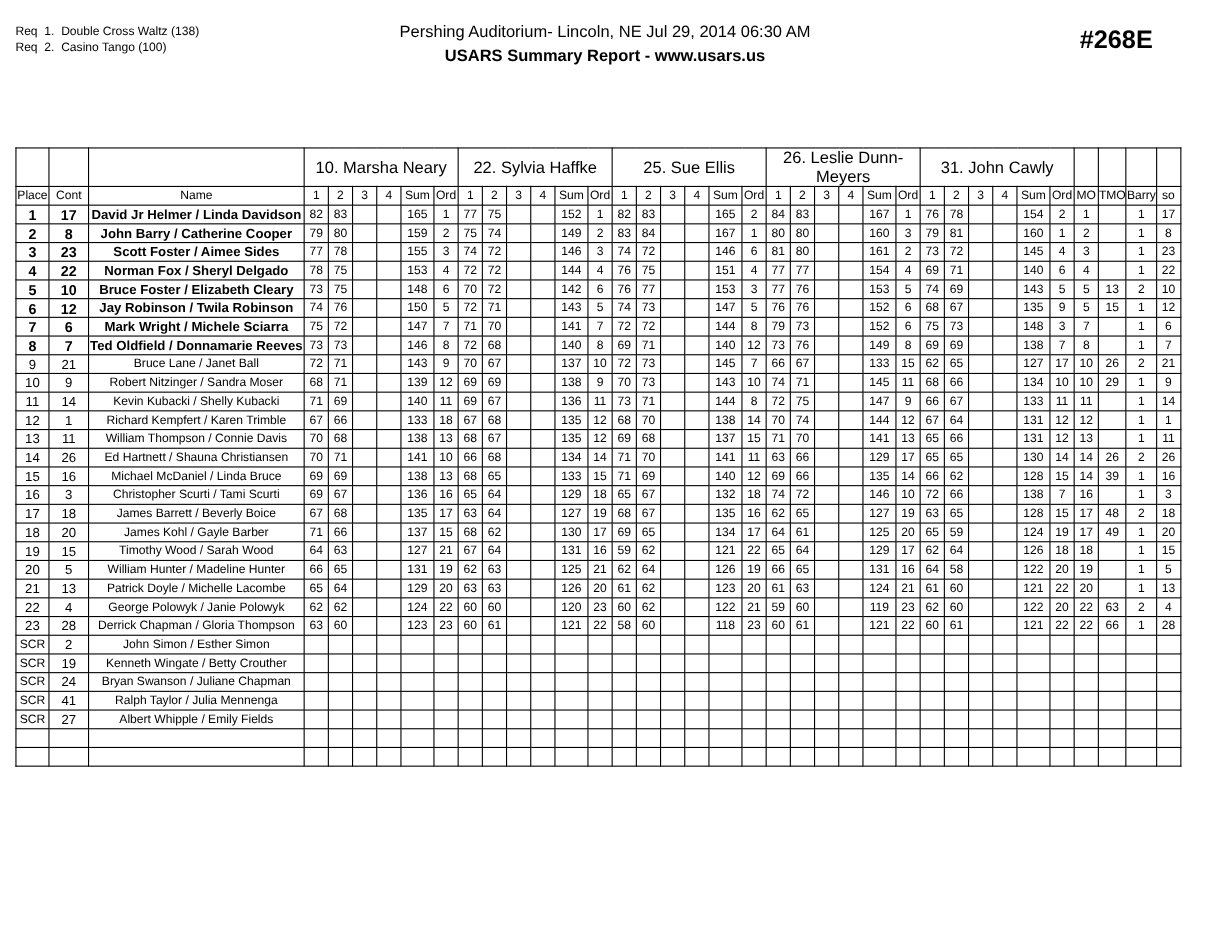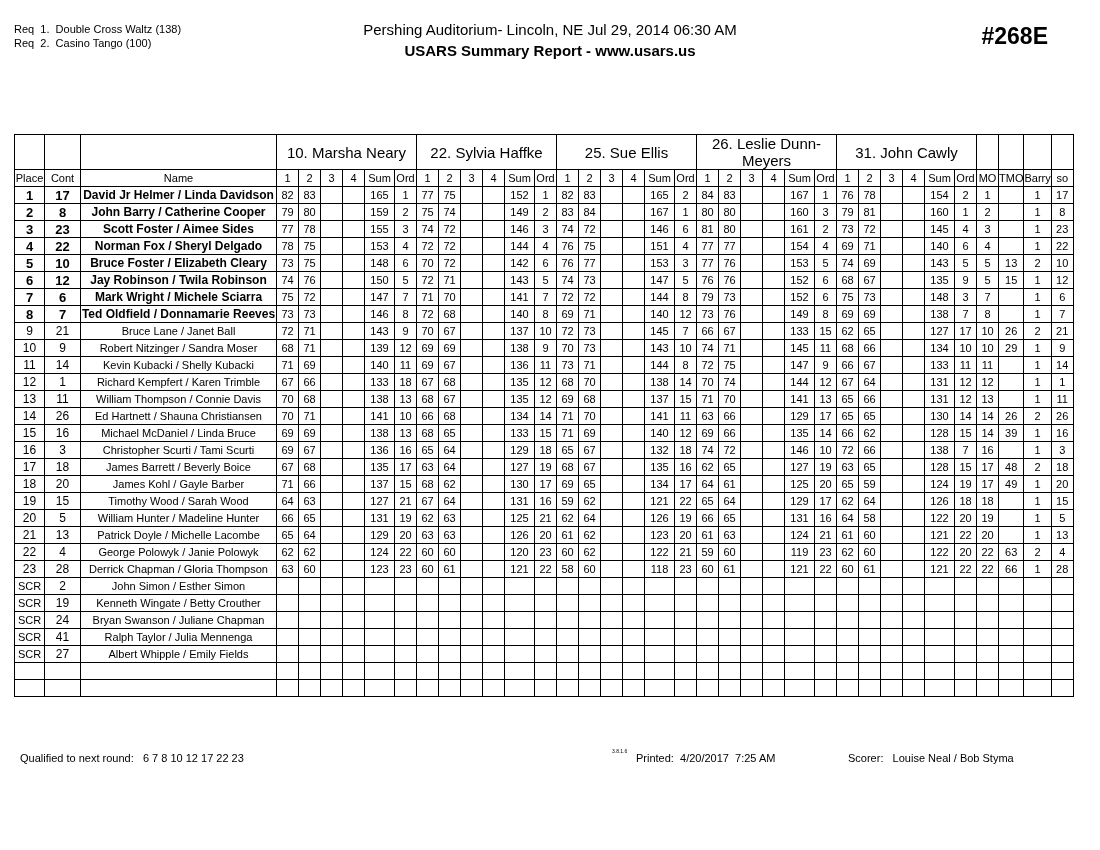--- a/index.html
+++ b/index.html
@@ -1379,20 +1379,14 @@
           <td class="c-sum"></td>
           <td class="c-ord sep-l"></td>
           <td class="c-mo sep-l"></td>
           <td class="c-tmo"></td>
           <td class="c-rule"></td>
           <td class="c-so"></td>
         </tr>
       </tbody>
   </table>
 
-  <div class="footer">
-    <div class="f-qual">Qualified to next round:   6 7 8 10 12 17 22 23</div>
-    <div class="f-tiny">3.8.1.6</div>
-    <div class="f-printed">Printed:  4/20/2017  7:25 AM</div>
-    <div class="f-scorer">Scorer:   Louise Neal / Bob Styma</div>
-  </div>
 
 </div>
 
 </body></html>

